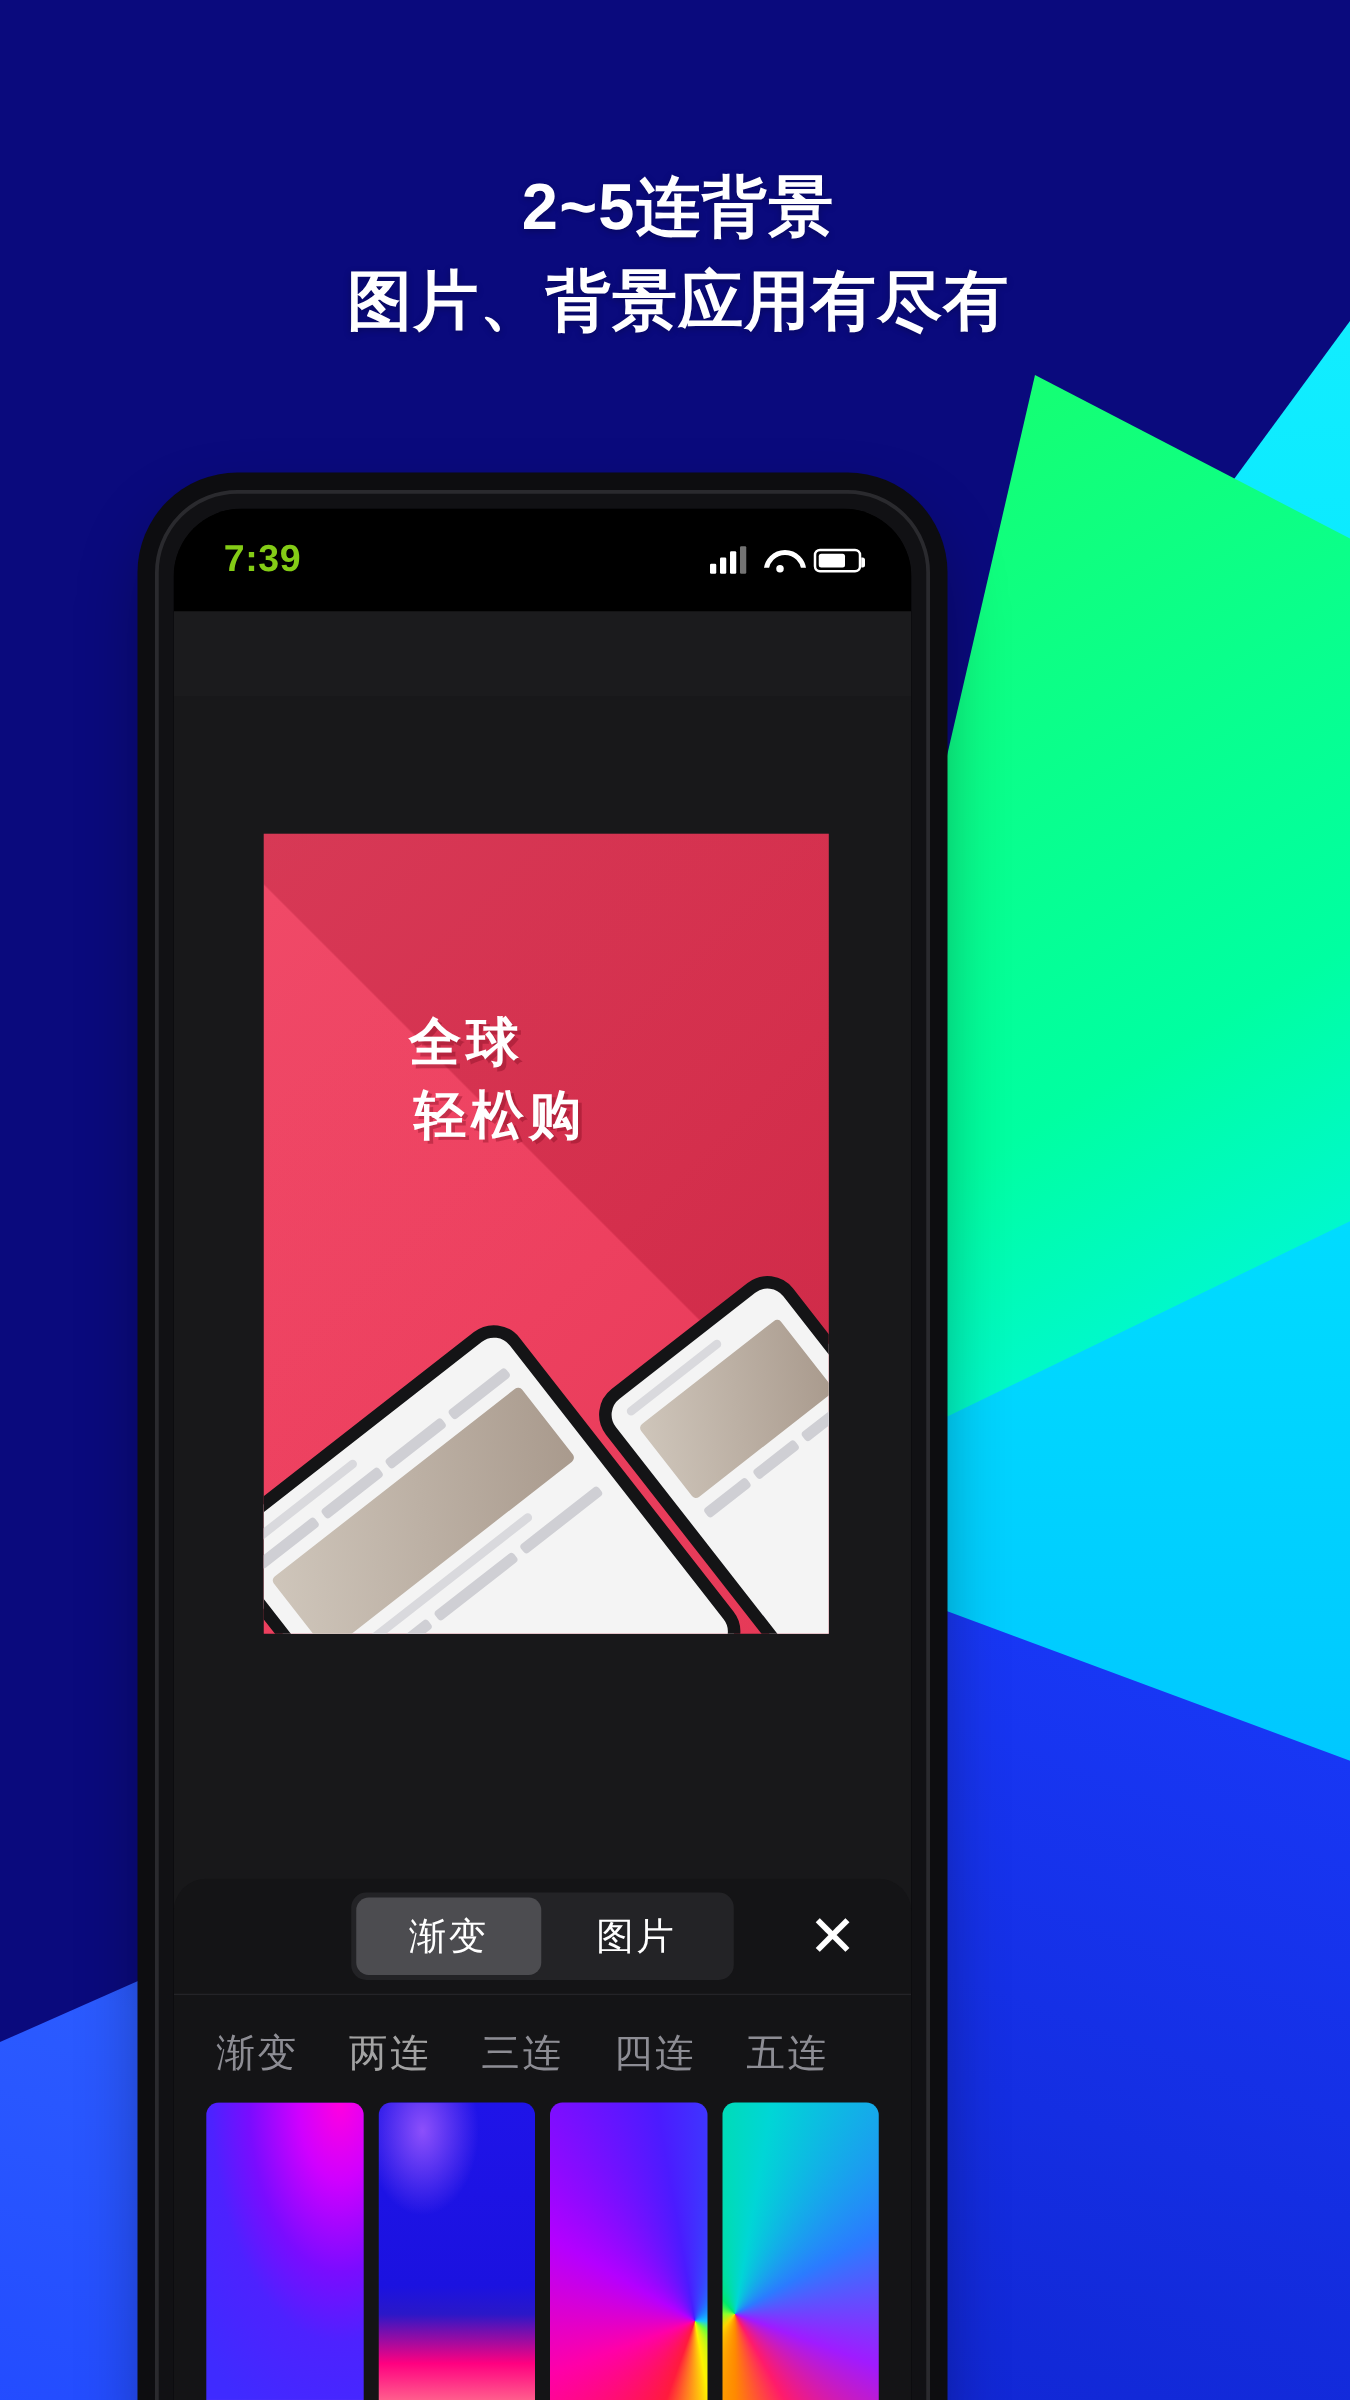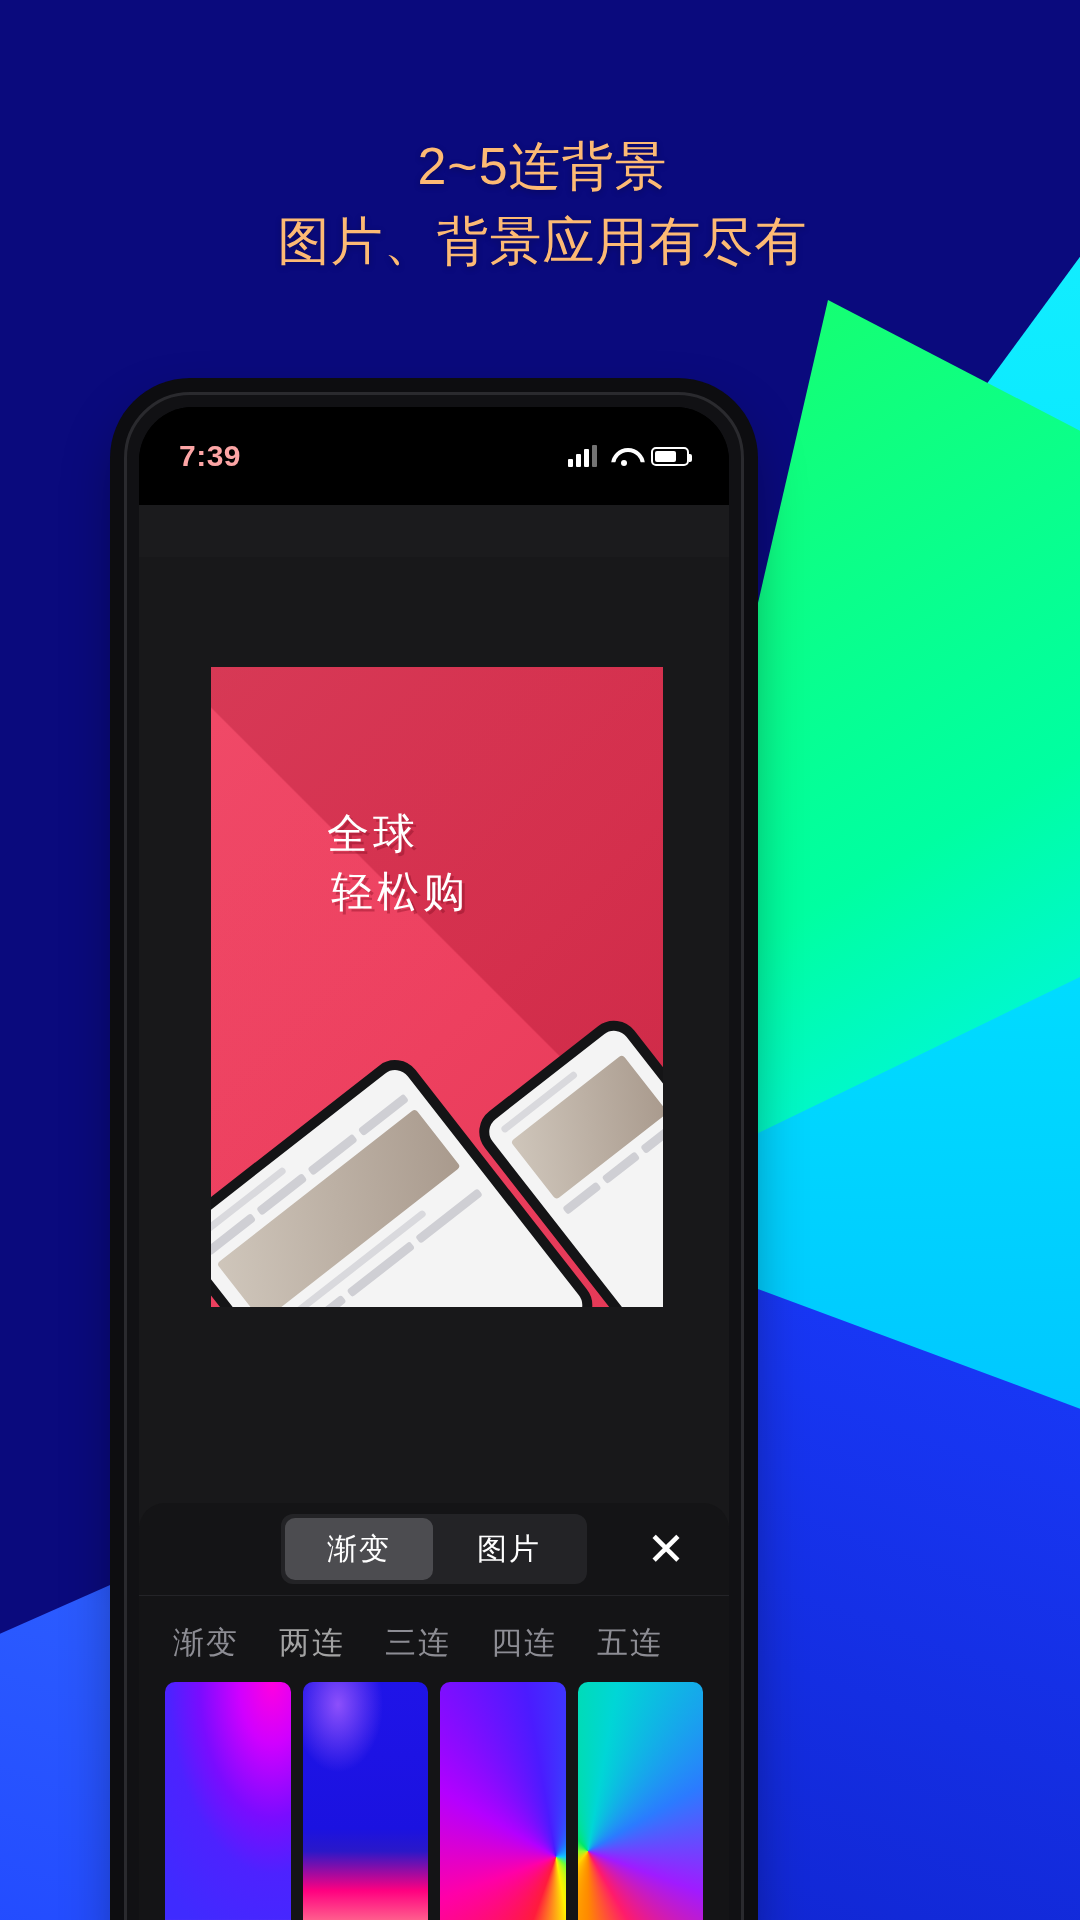--- a/index.html
+++ b/index.html
@@ -38,22 +38,22 @@
   .shape-navy-overlay {
     width:1100px; height:1100px; left:-120px; top:-120px;
     background:#0a0a7d;
     clip-path:polygon(0% 0%, 100% 0%, 0% 100%);
   }
 
   
   #headline {
     position:absolute; top:130px; left:5px; right:0;
     text-align:center; z-index:8;
-    color:#fdba74;
-    font-weight:normal;
+    color:#ffffff;
+    font-weight:bold;
     text-shadow:0 2px 6px rgba(0,0,0,.25);
   }
   #headline .line1 { font-size:52px; line-height:72px; letter-spacing:1px; }
   #headline .line2 { font-size:52px; line-height:78px; letter-spacing:1px; }
 
   
   #phone {
     position:absolute;
     left:124px; top:392px;
     width:620px; height:1600px;
@@ -61,22 +61,22 @@
     border-radius:66px;
     box-shadow:0 0 0 14px #0d0d10, 0 24px 60px rgba(0,0,0,.45);
     border:3px solid #2a2a2e;
     overflow:hidden;
     z-index:10;
   }
   #phone-screen { position:absolute; inset:12px; border-radius:54px; background:#000; overflow:hidden; }
 
   
   #status-bar {
-    height:98px; display:flex; align-items:center; justify-content:space-between;
-    padding:12px 40px; color:#fca5a5; background:#000;
+    height:82px; display:flex; align-items:center; justify-content:space-between;
+    padding:12px 40px; color:#84cc16; background:#000;
   }
   #status-time { font-size:30px; font-weight:bold; letter-spacing:.5px; }
   #status-icons { display:flex; align-items:center; gap:14px; }
   .sig { display:flex; align-items:flex-end; gap:3px; height:22px; }
   .sig i { display:block; width:5px; background:#fff; border-radius:1px; }
   .sig i:nth-child(1){height:8px;} .sig i:nth-child(2){height:13px;}
   .sig i:nth-child(3){height:18px;} .sig i:nth-child(4){height:22px;opacity:.45;}
   .wifi { width:26px; height:20px; position:relative; }
   .wifi::before{ content:""; position:absolute; left:0; top:2px; width:26px; height:26px;
     border:4px solid #fff; border-radius:50%; clip-path:polygon(0 0,100% 0,100% 42%,0 42%); }
@@ -94,21 +94,21 @@
     position:absolute; left:72px; top:110px; width:452px; height:640px;
     background:linear-gradient(135deg,#ef3f5f 0%, #ec3455 55%, #e32d4d 100%);
     overflow:hidden;
   }
   #poster .diag {
     position:absolute; inset:0;
     background:linear-gradient(225deg, rgba(0,0,0,.10) 0%, rgba(0,0,0,.10) 45%, rgba(255,255,255,.06) 45.2%, rgba(255,255,255,.06) 100%);
   }
   #poster-text {
     position:absolute; left:116px; top:138px;
-    color:#fff; font-weight:normal; font-size:42px; line-height:58px;
+    color:#fff; font-weight:bold; font-size:42px; line-height:58px;
     letter-spacing:4px; text-shadow:3px 3px 0 rgba(120,10,30,.35);
   }
   #poster-text .l2 { margin-left:4px; }
   .mini-phone {
     position:absolute; background:#f4f4f4;
     border:10px solid #141416; border-radius:26px; overflow:hidden;
   }
   #mini-a { width:300px; height:330px; left:22px; top:440px; transform:rotate(-38deg); }
   #mini-b { width:190px; height:300px; left:330px; top:370px; transform:rotate(-38deg); }
   .mini-line { height:7px; background:#d9d9dd; border-radius:4px; margin:10px 14px; }

